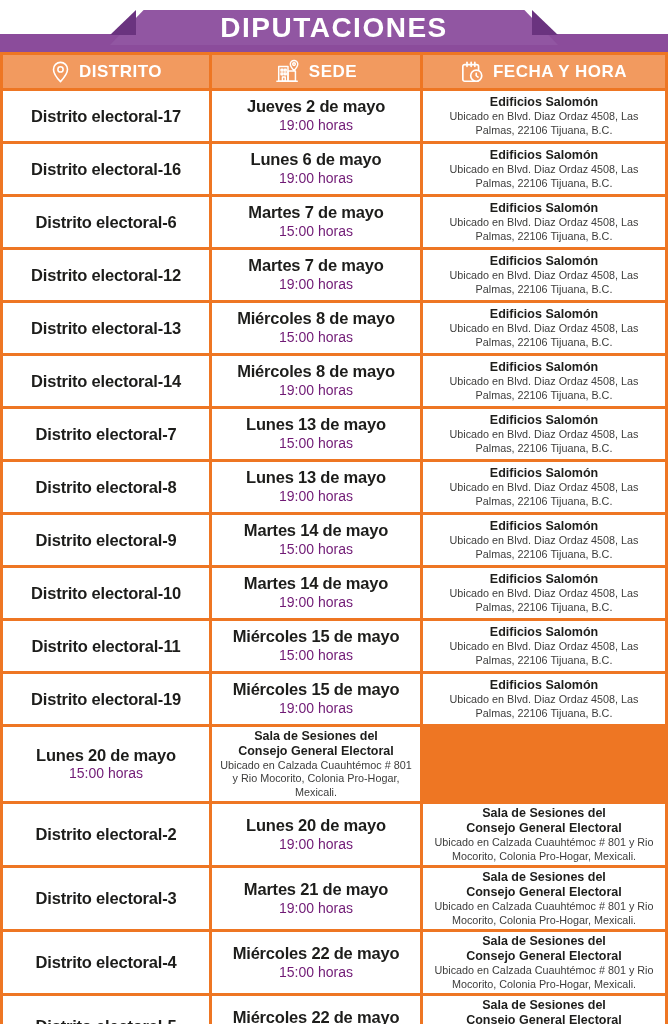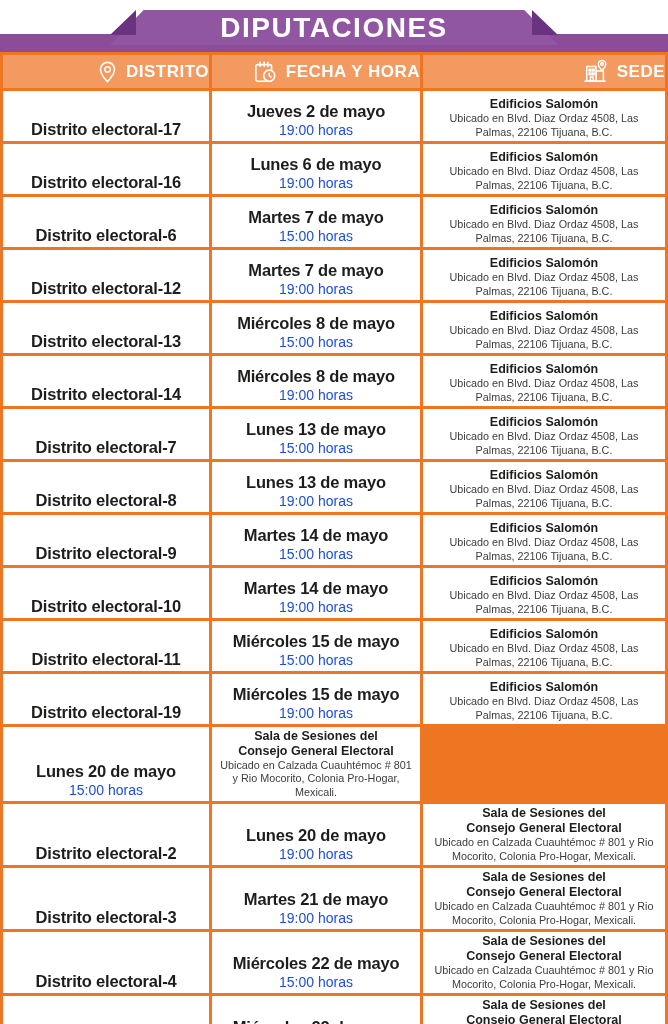--- a/index.html
+++ b/index.html
@@ -39,35 +39,35 @@
     width: 668px; background: #ee7623;
     padding: 3px; display: flex; flex-direction: column; gap: 3px;
   }
   .row {
     display: grid; grid-template-columns: 206px 208px 1fr;
     column-gap: 3px; background: #ee7623;
   }
   .cell {
     background: #ffffff;
     display: flex; flex-direction: column;
-    align-items: center; justify-content: flex-end;
+    align-items: center; justify-content: center;
     text-align: center; padding: 2px 8px;
   }
   .header-row .cell {
     background: #f29a5f; flex-direction: row; gap: 8px;
     height: 33px; padding: 0;
   }
   .header-label {
     color: #ffffff; font-size: 17px; font-weight: 800; letter-spacing: 0.5px;
   }
   .hdr-icon { display: flex; align-items: center; }
   .body-row { min-height: 50px; }
   .district-label { font-size: 16.5px; font-weight: 700; letter-spacing: -0.2px; }
   .date-label { font-size: 16.5px; font-weight: 700; line-height: 1.2; letter-spacing: -0.2px; }
-  .time-label { font-size: 14px; font-weight: 400; color: #1d4ed8; line-height: 1.25; }
+  .time-label { font-size: 14px; font-weight: 400; color: #701a75; line-height: 1.25; }
   .venue-name {
     font-size: 12.5px; font-weight: 700; line-height: 1.2;
     white-space: pre-line;
   }
   .venue-address {
     font-size: 10.8px; font-weight: 400; color: #3c3c3b;
     line-height: 1.25; max-width: 232px;
   }
 </style>
 </head>
@@ -85,51 +85,51 @@
 <div class="table">
   <div class="row header-row">
     <div class="cell">
       <span class="hdr-icon">
         <svg width="21" height="24" viewBox="0 0 24 26" fill="none" stroke="#ffffff" stroke-width="1.8" stroke-linecap="round" stroke-linejoin="round">
           <path d="M12 2c-4.4 0-8 3.5-8 8 0 5.6 8 14 8 14s8-8.4 8-14c0-4.5-3.6-8-8-8z"></path>
           <circle cx="12" cy="10" r="3"></circle>
         </svg>
       </span>
       <span class="header-label">DISTRITO</span>
-    </div>
-    <div class="cell">
-      <span class="hdr-icon">
-        <svg width="24" height="24" viewBox="0 0 26 26" fill="none" stroke="#ffffff" stroke-width="1.8" stroke-linecap="round" stroke-linejoin="round">
-          <rect x="2" y="5" width="17" height="18" rx="2"></rect>
-          <line x1="6.5" y1="2.5" x2="6.5" y2="7"></line>
-          <line x1="11" y1="2.5" x2="11" y2="7" stroke-dasharray="1.5 2"></line>
-          <line x1="15" y1="2.5" x2="15" y2="7" stroke-dasharray="1.5 2"></line>
-          <circle cx="16.5" cy="17" r="6" fill="#f29a5f"></circle>
-          <polyline points="16.5,14.5 16.5,17 18.5,18.5"></polyline>
-        </svg>
-      </span>
-      <span class="header-label">FECHA Y HORA</span>
     </div>
     <div class="cell">
       <span class="hdr-icon">
         <svg width="26" height="26" viewBox="0 0 28 28" fill="none" stroke="#ffffff" stroke-width="1.6" stroke-linecap="round" stroke-linejoin="round">
           <rect x="4" y="8" width="10" height="16"></rect>
           <rect x="14" y="13" width="8" height="11"></rect>
           <line x1="2" y1="24" x2="24" y2="24"></line>
           <rect x="6.5" y="11" width="2" height="2"></rect>
           <rect x="10" y="11" width="2" height="2"></rect>
           <rect x="6.5" y="15" width="2" height="2"></rect>
           <rect x="10" y="15" width="2" height="2"></rect>
           <rect x="8" y="19.5" width="3" height="4.5"></rect>
           <path d="M20.5 1.5c-2.2 0-4 1.7-4 4 0 2.8 4 7 4 7s4-4.2 4-7c0-2.3-1.8-4-4-4z"></path>
           <circle cx="20.5" cy="5.5" r="1.4"></circle>
         </svg>
       </span>
       <span class="header-label">SEDE</span>
     </div>
+    <div class="cell">
+      <span class="hdr-icon">
+        <svg width="24" height="24" viewBox="0 0 26 26" fill="none" stroke="#ffffff" stroke-width="1.8" stroke-linecap="round" stroke-linejoin="round">
+          <rect x="2" y="5" width="17" height="18" rx="2"></rect>
+          <line x1="6.5" y1="2.5" x2="6.5" y2="7"></line>
+          <line x1="11" y1="2.5" x2="11" y2="7" stroke-dasharray="1.5 2"></line>
+          <line x1="15" y1="2.5" x2="15" y2="7" stroke-dasharray="1.5 2"></line>
+          <circle cx="16.5" cy="17" r="6" fill="#f29a5f"></circle>
+          <polyline points="16.5,14.5 16.5,17 18.5,18.5"></polyline>
+        </svg>
+      </span>
+      <span class="header-label">FECHA Y HORA</span>
+    </div>
   </div>
 
   <div class="row body-row">
     <div class="cell">
       <span class="district-label">Distrito electoral-17</span>
     </div>
     <div class="cell">
       <span class="date-label">Jueves 2 de mayo</span>
       <span class="time-label">19:00 horas</span>
     </div>

